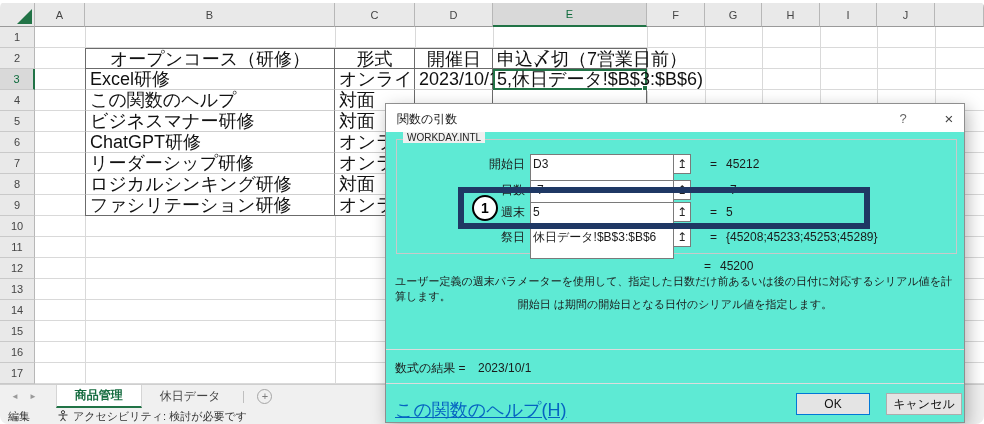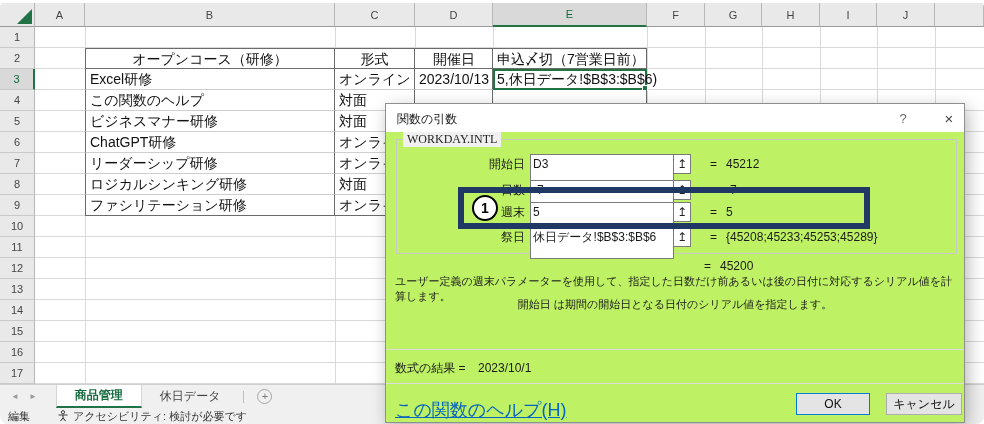--- a/index.html
+++ b/index.html
@@ -34,21 +34,21 @@
       linear-gradient(#d9d9d9,#d9d9d9),linear-gradient(#d9d9d9,#d9d9d9),
       linear-gradient(#d9d9d9,#d9d9d9),linear-gradient(#d9d9d9,#d9d9d9),
       linear-gradient(to bottom,transparent 0,transparent 20px,#d9d9d9 20px,#d9d9d9 21px);
     background-position:50px 0,300px 0,380px 0,458px 0,612px 0,670px 0,727px 0,785px 0,842px 0,900px 0,0 0;
     background-size:1px 100%,1px 100%,1px 100%,1px 100%,1px 100%,1px 100%,1px 100%,1px 100%,1px 100%,1px 100%,100% 21px;
     background-repeat:no-repeat,no-repeat,no-repeat,no-repeat,no-repeat,no-repeat,no-repeat,no-repeat,no-repeat,no-repeat,repeat-y;}
 
   
   .trow{position:absolute;left:0;width:100%;height:21px;z-index:2;}
   .tc{position:absolute;top:0;height:21px;background:#fff;border-right:1px solid #6b6b6b;
-      border-bottom:1px solid #cfcfcf;font-size:14px;line-height:20px;padding:0 4px;
+      border-bottom:1px solid #cfcfcf;font-size:18px;line-height:20px;padding:0 4px;
       white-space:nowrap;color:#111;}
   .col-b{left:85px;width:250px;border-left:1px solid #6b6b6b;}
   .col-c{left:335px;width:80px;}
   .col-d{left:415px;width:78px;text-align:right;padding-right:3px;}
   .col-e{left:493px;width:154px;}
   .trow.hdr .tc{border-top:1px solid #6b6b6b;border-bottom:1px solid #6b6b6b;text-align:center;}
   .trow.last .tc{border-bottom:1px solid #6b6b6b;}
   .cell-active{border:2px solid #217346;line-height:17px;padding:0 2px;z-index:3;}
   .fill-handle{position:absolute;right:-3px;bottom:-3px;width:6px;height:6px;
       background:#217346;border:1px solid #fff;}
@@ -65,31 +65,31 @@
   .tab-add{width:15px;height:15px;border:1px solid #a5a5a5;border-radius:50%;color:#7a7a7a;
       font-size:11px;line-height:12px;text-align:center;align-self:center;margin-left:8px;}
 
   
   .statusbar{position:absolute;left:0;top:408px;width:100%;height:16px;background:#f0f0f0;
       font-size:11px;color:#333;display:flex;align-items:center;z-index:2;}
   .sb-mode{margin-left:8px;}
   .sb-acc{margin-left:27px;display:flex;align-items:center;gap:4px;}
 
   
-  .dialog{position:absolute;left:385px;top:103px;width:580px;height:320px;background:#bef264;
+  .dialog{position:absolute;left:385px;top:103px;width:580px;height:320px;background:#5eead4;
       border:1px solid #8f8f8f;box-shadow:3px 5px 16px rgba(0,0,0,.28);font-size:12px;color:#1a1a1a;z-index:10;}
   .dlg-titlebar{position:absolute;left:0;top:0;width:100%;height:28px;background:#fff;}
   .dlg-title-text{position:absolute;left:11px;top:7px;font-size:12px;color:#1a1a1a;}
   .dlg-help{position:absolute;left:506px;top:5px;width:22px;height:20px;color:#666;
       font-size:13px;text-align:center;line-height:20px;}
   .dlg-close{position:absolute;left:550px;top:4px;width:26px;height:21px;color:#444;
       font-size:15px;text-align:center;line-height:21px;}
   .dlg-group{position:absolute;left:10px;top:35px;width:561px;height:115px;border:1px solid #c9c9c9;}
   .dlg-group-label{position:absolute;left:6px;top:-8px;background:#f0f0f0;padding:0 4px;
-      font-size:12px;color:#222;font-family:Liberation Serif, serif;}
+      font-size:10px;color:#222;}
   .arg{position:absolute;left:6px;width:100%;height:20px;}
   .arg-r1{top:50px}.arg-r2{top:76px}.arg-r3{top:98px}.arg-r4{top:123px}
   .arg-label{position:absolute;left:15px;width:118px;text-align:right;line-height:20px;}
   .arg-input{position:absolute;left:138px;width:144px;height:32px;background:#fff;
       border:1px solid #7a7a7a;line-height:18px;padding:0 2px;white-space:nowrap;overflow:hidden;}
   .arg-spin{position:absolute;left:281px;width:18px;height:20px;background:#fff;
       border:1px solid #7a7a7a;text-align:center;line-height:18px;font-size:12px;color:#222;}
   .arg-eq{position:absolute;left:318px;line-height:20px;color:#1a1a1a;}
   .arg-val{position:absolute;left:334px;line-height:20px;white-space:nowrap;}
   .result-line{position:absolute;left:0;top:152px;width:100%;height:20px;}

